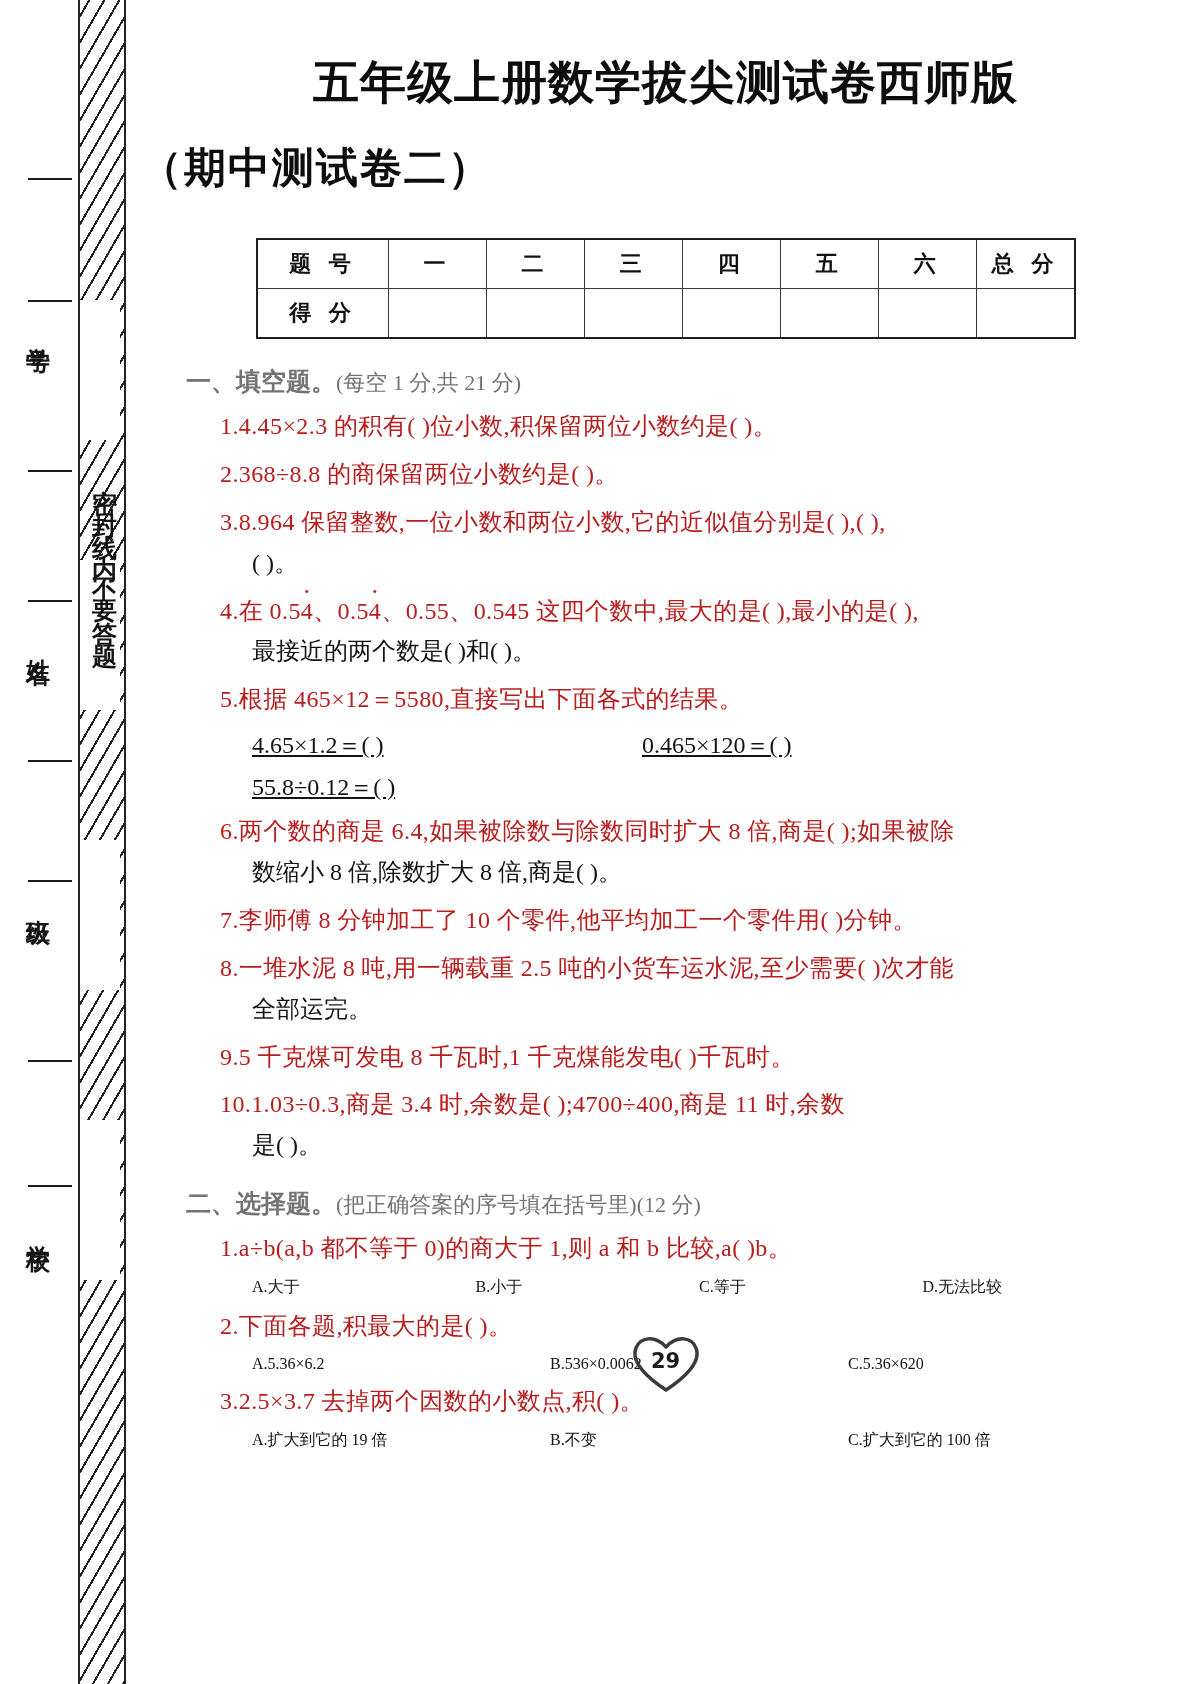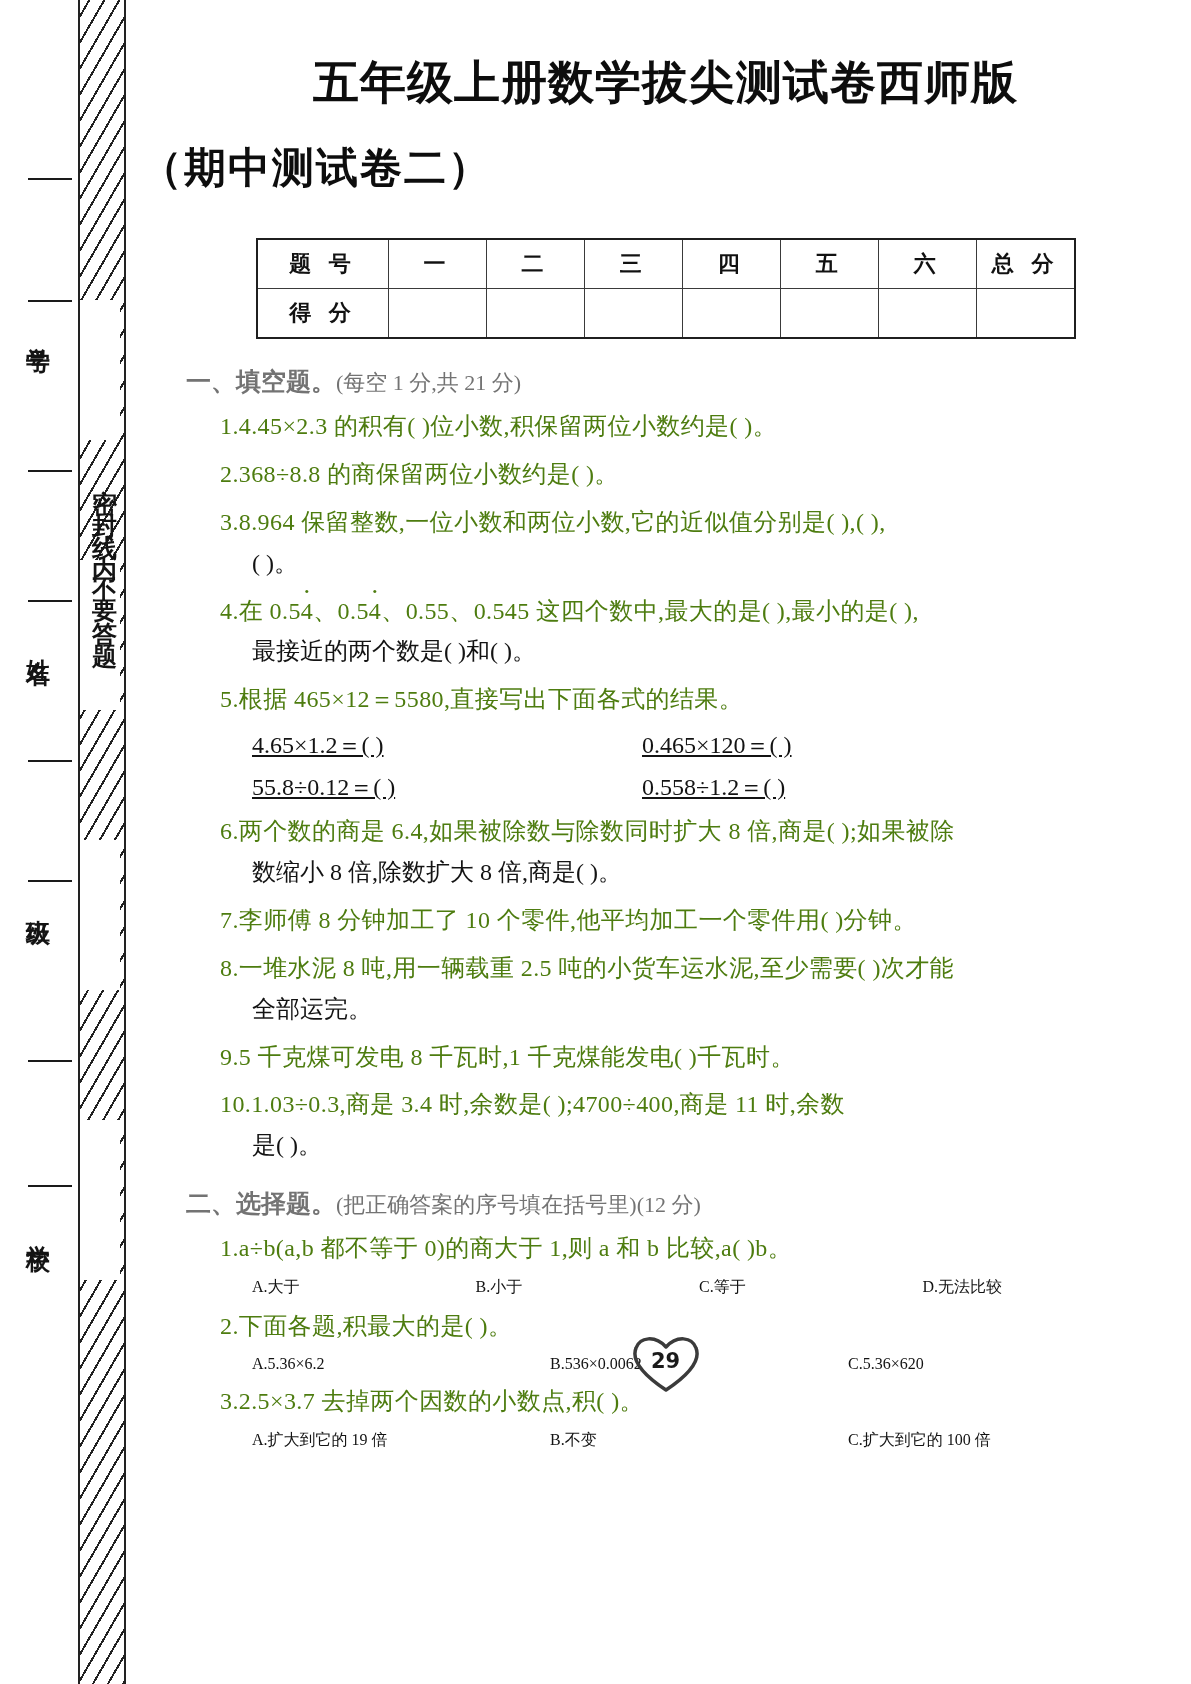--- a/index.html
+++ b/index.html
@@ -163,21 +163,21 @@
   .section-head .points {
     font-weight: normal;
     font-size: 22px;
     font-family: "Liberation Serif", "DejaVu Serif", serif;
   }
   .q {
     font-size: 24px;
     line-height: 1.62;
     margin-left: 34px;
     margin-top: 9px;
-    color: #4d7c0f;
+    color: #b91c1c;
     letter-spacing: 0.4px;
   }
   .q-cont {
     font-size: 24px;
     line-height: 1.62;
     margin-left: 66px;
     margin-top: 2px;
     color: #131313;
   }
   .eq-row {
@@ -307,21 +307,20 @@
     <div class="q"><span>4.在 0.5</span><span class="rep-dot">4</span><span>、0.5</span><span class="rep-dot">4</span><span>、0.55、0.545 这四个数中,最大的是(        ),最小的是(        ),</span></div>
     <div class="q-cont">最接近的两个数是(        )和(        )。</div>
 
     <div class="q">5.根据 465×12＝5580,直接写出下面各式的结果。</div>
     <div class="eq-row">
       <div class="eq-a">4.65×1.2＝(        )</div>
       <div class="eq-b">0.465×120＝(        )</div>
     </div>
     <div class="eq-row">
       <div class="eq-a">55.8÷0.12＝(        )</div>
-      <div class="eq-b">0.558÷1.2＝(        )</div>
     </div>
 
     <div class="q">6.两个数的商是 6.4,如果被除数与除数同时扩大 8 倍,商是(        );如果被除</div>
     <div class="q-cont">数缩小 8 倍,除数扩大 8 倍,商是(        )。</div>
 
     <div class="q">7.李师傅 8 分钟加工了 10 个零件,他平均加工一个零件用(        )分钟。</div>
 
     <div class="q">8.一堆水泥 8 吨,用一辆载重 2.5 吨的小货车运水泥,至少需要(        )次才能</div>
     <div class="q-cont">全部运完。</div>
 

